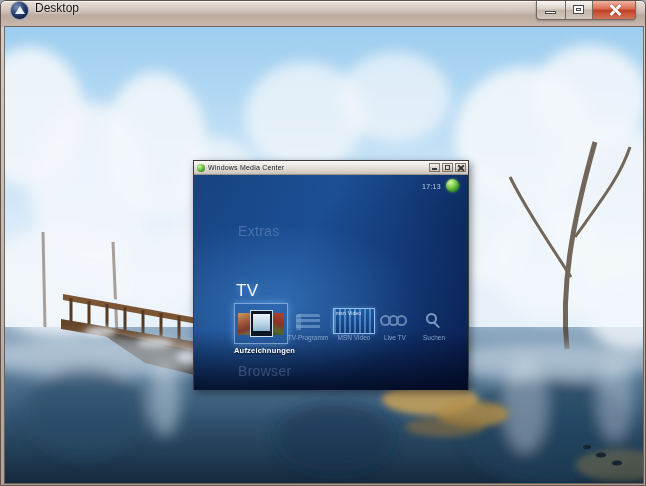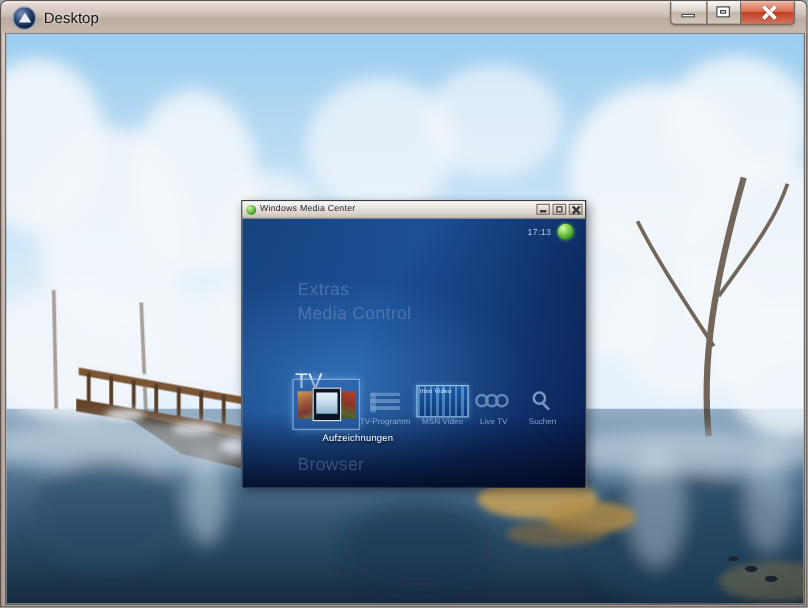--- a/index.html
+++ b/index.html
@@ -1,21 +1,21 @@
 <!DOCTYPE html>
 <html><head>
 <meta charset="utf-8">
 <style>
   html,body{margin:0;padding:0;background:#9aa4ac;font-family:"Liberation Sans",sans-serif;}
   .stage{position:relative;width:646px;height:486px;overflow:hidden;}
 
   
   .win7{position:absolute;inset:0;background:linear-gradient(#d8ccc3,#c2b3a9 60%,#b0a096);
         border:1px solid #5c514b;border-radius:6px 6px 0 0;box-sizing:border-box;}
-  .win7-titlebar{position:absolute;left:0;top:0;right:0;height:26px;display:flex;align-items:center;
+  .win7-titlebar{position:absolute;left:0;top:0;right:0;height:26px;display:flex;
         border-radius:5px 5px 0 0;
         background:linear-gradient(#e9e0da 0%,#cfc1b8 40%,#bcab9f 55%,#c8b9ae 100%);
         box-shadow:inset 0 1px 0 rgba(255,255,255,.7);}
   .app-icon{width:17px;height:17px;margin:0 6px 0 9px;border-radius:50%;
         background:radial-gradient(circle at 35% 30%, #7d92b8 0%, #27406e 45%, #0d1d3c 80%);
         border:1px solid #8a9ab5;position:relative;flex:0 0 auto;}
   .app-icon::after{content:"";position:absolute;left:4px;top:4px;width:0;height:0;
         border-left:5px solid transparent;border-right:5px solid transparent;border-bottom:8px solid #e8eef8;}
   .win7-title{font-size:12px;color:#151515;text-shadow:0 0 3px rgba(255,255,255,.9);}
   .caption-buttons{position:absolute;top:0;right:9px;display:flex;height:19px;
@@ -76,22 +76,22 @@
   
   .tile-big{position:absolute;left:40px;top:128px;width:54px;height:41px;box-sizing:border-box;
         background:rgba(46,98,170,.40);border:1px solid rgba(190,220,248,.55);
         box-shadow:0 0 7px rgba(130,190,250,.55);}
   .thumb{position:absolute;top:9px;width:15px;height:22px;}
   .thumb.l{left:3px;background:linear-gradient(160deg,#c99a5c 0%,#a05a3a 40%,#7c3a30 70%,#6a7c46 100%);}
   .thumb.r{right:3px;background:linear-gradient(200deg,#b0452e 0%,#8a3426 45%,#57652e 75%,#3c4a22 100%);}
   .thumb.c{left:15px;top:6px;width:23px;height:27px;background:#0c1524;border:1px solid #cfe0ef;box-sizing:border-box;z-index:2;}
   .thumb.c::after{content:"";position:absolute;left:2px;top:3px;right:2px;bottom:5px;
         background:linear-gradient(#e8f2f8 0%,#bcd6e8 55%,#8fb4d0 100%);}
-  .tile-label-big{position:absolute;left:40px;top:171px;width:70px;font-size:7.5px;font-weight:normal;color:#ffffff;
-        text-shadow:0 1px 2px rgba(0,0,0,.8);letter-spacing:.2px;margin-left:24px;}
+  .tile-label-big{position:absolute;left:40px;top:171px;width:70px;font-size:7.5px;font-weight:bold;color:#ffffff;
+        text-shadow:0 1px 2px rgba(0,0,0,.8);letter-spacing:.2px;}
 
   .tile-small-label{position:absolute;top:159px;font-size:6.5px;color:#9fbfe0;opacity:.8;text-align:center;}
 
   .icon-guide{position:absolute;left:102px;top:139px;width:24px;height:16px;border-radius:2px;opacity:.75;
         background:
           linear-gradient(90deg, rgba(150,185,220,.55) 0 5px, rgba(150,185,220,0) 5px),
           repeating-linear-gradient(180deg, rgba(165,198,232,.55) 0 3px, rgba(20,50,100,.15) 3px 5.5px);}
 
   .tile-msn{position:absolute;left:139px;top:133px;width:42px;height:26px;box-sizing:border-box;
         border:1px solid #8fc0e8;box-shadow:0 0 4px rgba(120,180,240,.5);
@@ -243,22 +243,21 @@
                 <span class="x"></span>
               </div>
           </div>
         </div>
 
         <div class="mc-content">
           <span class="mc-clock">17:13</span>
           <span class="mc-orb"></span>
 
           <div class="menu-item" style="top:48px">Extras</div>
-          <div class="menu-item" style="top:67px">Media Control</div>
-          <div class="menu-item active" style="top:120px">TV</div>
+          <div class="menu-item active" style="top:106px">TV</div>
           <div class="menu-item below" style="top:188px">Browser</div>
 
           <div class="tile-big">
             <div class="thumb l"></div>
             <div class="thumb r"></div>
             <div class="thumb c"></div>
           </div>
           <div class="tile-label-big">Aufzeichnungen</div>
 
           <div class="icon-guide"></div>

